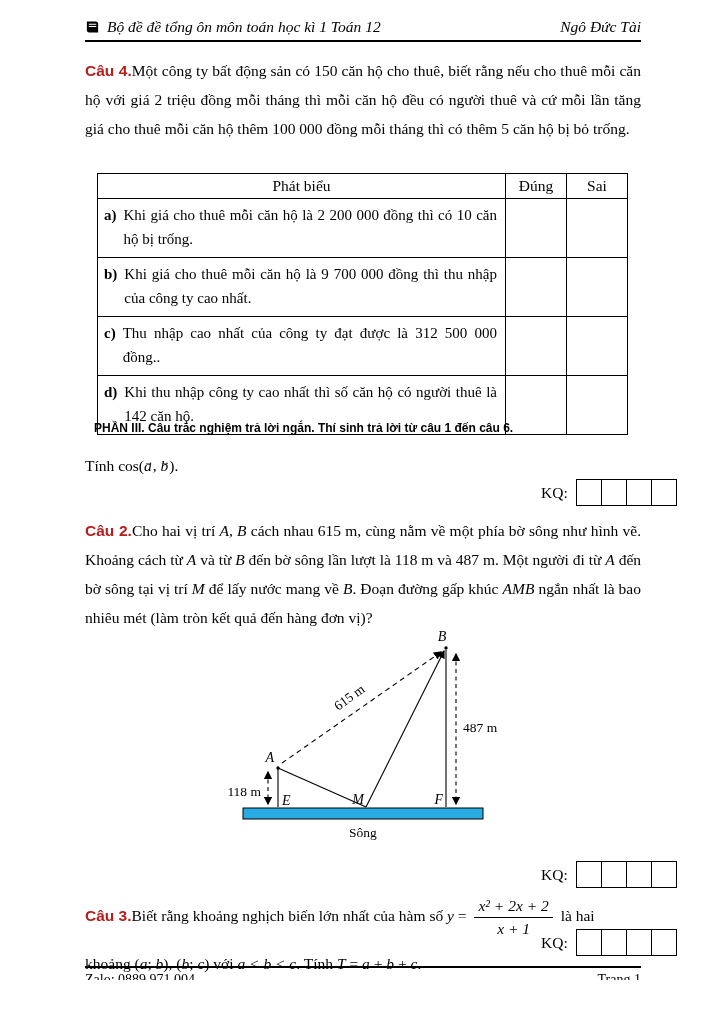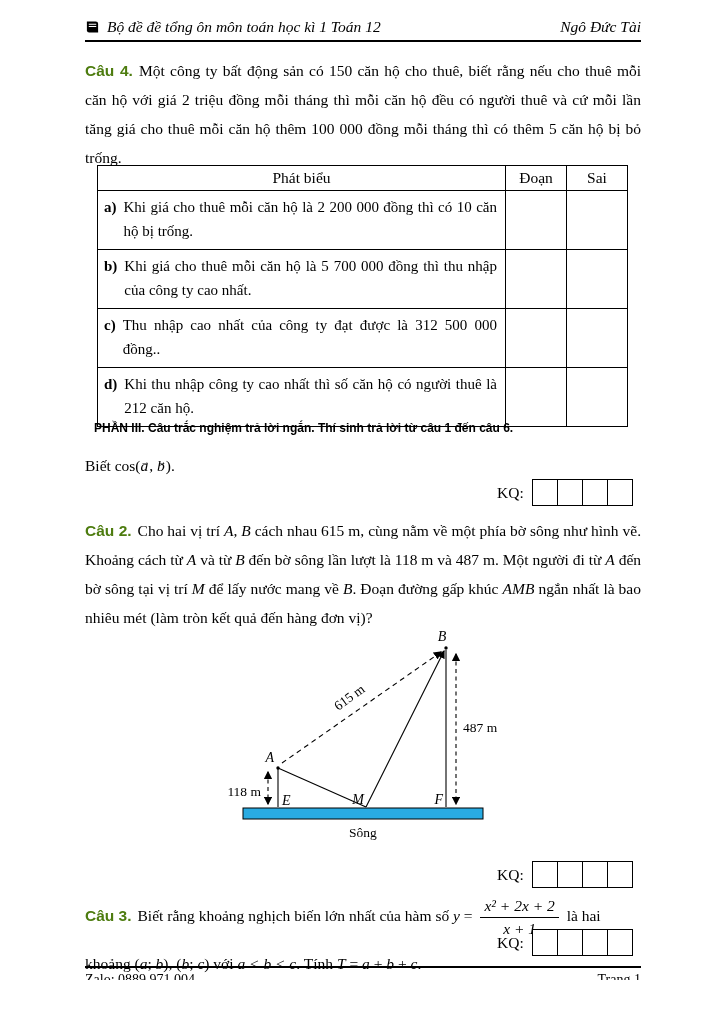--- a/index.html
+++ b/index.html
@@ -9,40 +9,40 @@
 
   
   .hdr{left:85px;top:18px;width:556px;display:flex;align-items:center;font-style:italic;font-size:15.5px;}
   .hdr .title{flex:1;display:flex;align-items:center;gap:7px;}
   .hdr-rule{left:85px;top:40px;width:556px;height:2px;background:#000;}
   .ftr-rule{left:85px;top:966px;width:556px;height:2px;background:#000;}
   .ftr{left:85px;top:972px;width:556px;display:flex;justify-content:space-between;font-size:14px;font-family:Liberation Serif, serif;}
 
   
   .para{font-size:15.5px;line-height:29px;text-align:justify;}
-  .qlabel{font-family:"Liberation Sans",sans-serif;font-weight:bold;color:#4d7c0f;margin-right:6px;}
+  .qlabel{font-family:"Liberation Sans",sans-serif;font-weight:bold;color:#b91c1c;}
   .i{font-style:italic;}
   .vec{font-style:italic;position:relative;margin-right:1px;}
   .vec::after{content:"\2192";position:absolute;left:0;top:-0.78em;font-size:0.6em;font-style:normal;}
 
   
   .part-head{font-family:"Liberation Sans",sans-serif;font-weight:bold;font-size:12px;}
 
   
-  table.tf{border-collapse:collapse;width:531px;font-size:15px;}
+  table.tf{border-collapse:collapse;width:531px;font-size:15px;margin-top:8px;}
   table.tf td,table.tf th{border:1.4px solid #000;vertical-align:top;}
   table.tf th{font-weight:normal;text-align:center;padding:3px 4px;font-size:15.5px;}
   .stmt{padding:4px 8px 6px 6px;}
   .stmt .inner{display:flex;gap:7px;line-height:24px;}
   .stmt .key{font-weight:bold;flex:none;}
   .stmt .txt{flex:1;text-align:justify;}
   .ans-col{width:52px;}
 
   
-  .kq-row{display:flex;align-items:center;gap:8px;font-size:15.5px;}
+  .kq-row{display:flex;align-items:center;gap:8px;font-size:15.5px;margin-left:44px;}
   .kq-box{display:flex;}
   .kq-cell{width:24px;height:25px;border:1.4px solid #000;border-left:none;background:#fff;}
   .kq-cell:first-child{border-left:1.4px solid #000;}
 
   
   .frac{display:inline-block;vertical-align:middle;text-align:center;font-style:italic;padding:0 4px;line-height:20px;}
   .frac .num{display:block;border-bottom:1.3px solid #000;padding:0 4px 1px 4px;}
   .frac .den{display:block;padding-top:1px;}
 
   .q3line1{font-size:15.5px;line-height:40px;}
@@ -74,71 +74,71 @@
 
   <div class="abs para" style="left:85px;top:56px;width:556px;">
     <span class="qlabel">Câu 4.</span><span>Một công ty bất động sản có 150 căn hộ cho thuê, biết rằng nếu cho thuê mỗi căn hộ với giá 2 triệu đồng mỗi tháng thì mỗi căn hộ đều có người thuê và cứ mỗi lần tăng giá cho thuê mỗi căn hộ thêm 100 000 đồng mỗi tháng thì có thêm 5 căn hộ bị bỏ trống.</span>
   </div>
 
   <div class="abs" style="left:97px;top:165px;">
     <table class="tf">
       <tbody>
           <tr>
         <th>Phát biểu</th>
-        <th class="ans-col">Đoạn</th>
+        <th class="ans-col">Đúng</th>
         <th class="ans-col">Sai</th>
       </tr>
       <tr>
         <td class="stmt">
               <div class="inner">
                 <span class="key">a)</span>
                 <div class="txt">Khi giá cho thuê mỗi căn hộ là 2 200 000 đồng thì có 10 căn hộ bị trống.</div>
               </div>
             </td>
         <td class="ans-col"></td>
         <td class="ans-col"></td>
       </tr>
       <tr>
         <td class="stmt">
               <div class="inner">
                 <span class="key">b)</span>
-                <div class="txt">Khi giá cho thuê mỗi căn hộ là 5 700 000 đồng thì thu nhập của công ty cao nhất.</div>
+                <div class="txt">Khi giá cho thuê mỗi căn hộ là 9 700 000 đồng thì thu nhập của công ty cao nhất.</div>
               </div>
             </td>
         <td class="ans-col"></td>
         <td class="ans-col"></td>
       </tr>
       <tr>
         <td class="stmt">
               <div class="inner">
                 <span class="key">c)</span>
                 <div class="txt">Thu nhập cao nhất của công ty đạt được là 312 500 000 đồng..</div>
               </div>
             </td>
         <td class="ans-col"></td>
         <td class="ans-col"></td>
       </tr>
       <tr>
         <td class="stmt">
               <div class="inner">
                 <span class="key">d)</span>
-                <div class="txt">Khi thu nhập công ty cao nhất thì số căn hộ có người thuê là 212 căn hộ.</div>
+                <div class="txt">Khi thu nhập công ty cao nhất thì số căn hộ có người thuê là 142 căn hộ.</div>
               </div>
             </td>
         <td class="ans-col"></td>
         <td class="ans-col"></td>
       </tr>
     </tbody>
       </table>
   </div>
 
   <div class="abs part-head" style="left:94px;top:421px;width:547px;">PHẦN III. Câu trắc nghiệm trả lời ngắn. Thí sinh trả lời từ câu 1 đến câu 6.</div>
 
   <div class="abs" style="left:85px;top:453px;width:556px;font-size:15.5px;line-height:25px;">
-    <div><span>Biết cos(</span><span class="vec">a</span><span>, </span><span class="vec">b</span><span>).</span></div>
+    <div><span>Tính cos(</span><span class="vec">a</span><span>, </span><span class="vec">b</span><span>).</span></div>
   </div>
   <div class="abs kq-row" style="left:497px;top:479px;">
     <span>KQ:</span>
     <span class="kq-box">
       <span class="kq-cell"></span>
       <span class="kq-cell"></span>
       <span class="kq-cell"></span>
       <span class="kq-cell"></span>
     </span>
   </div>

